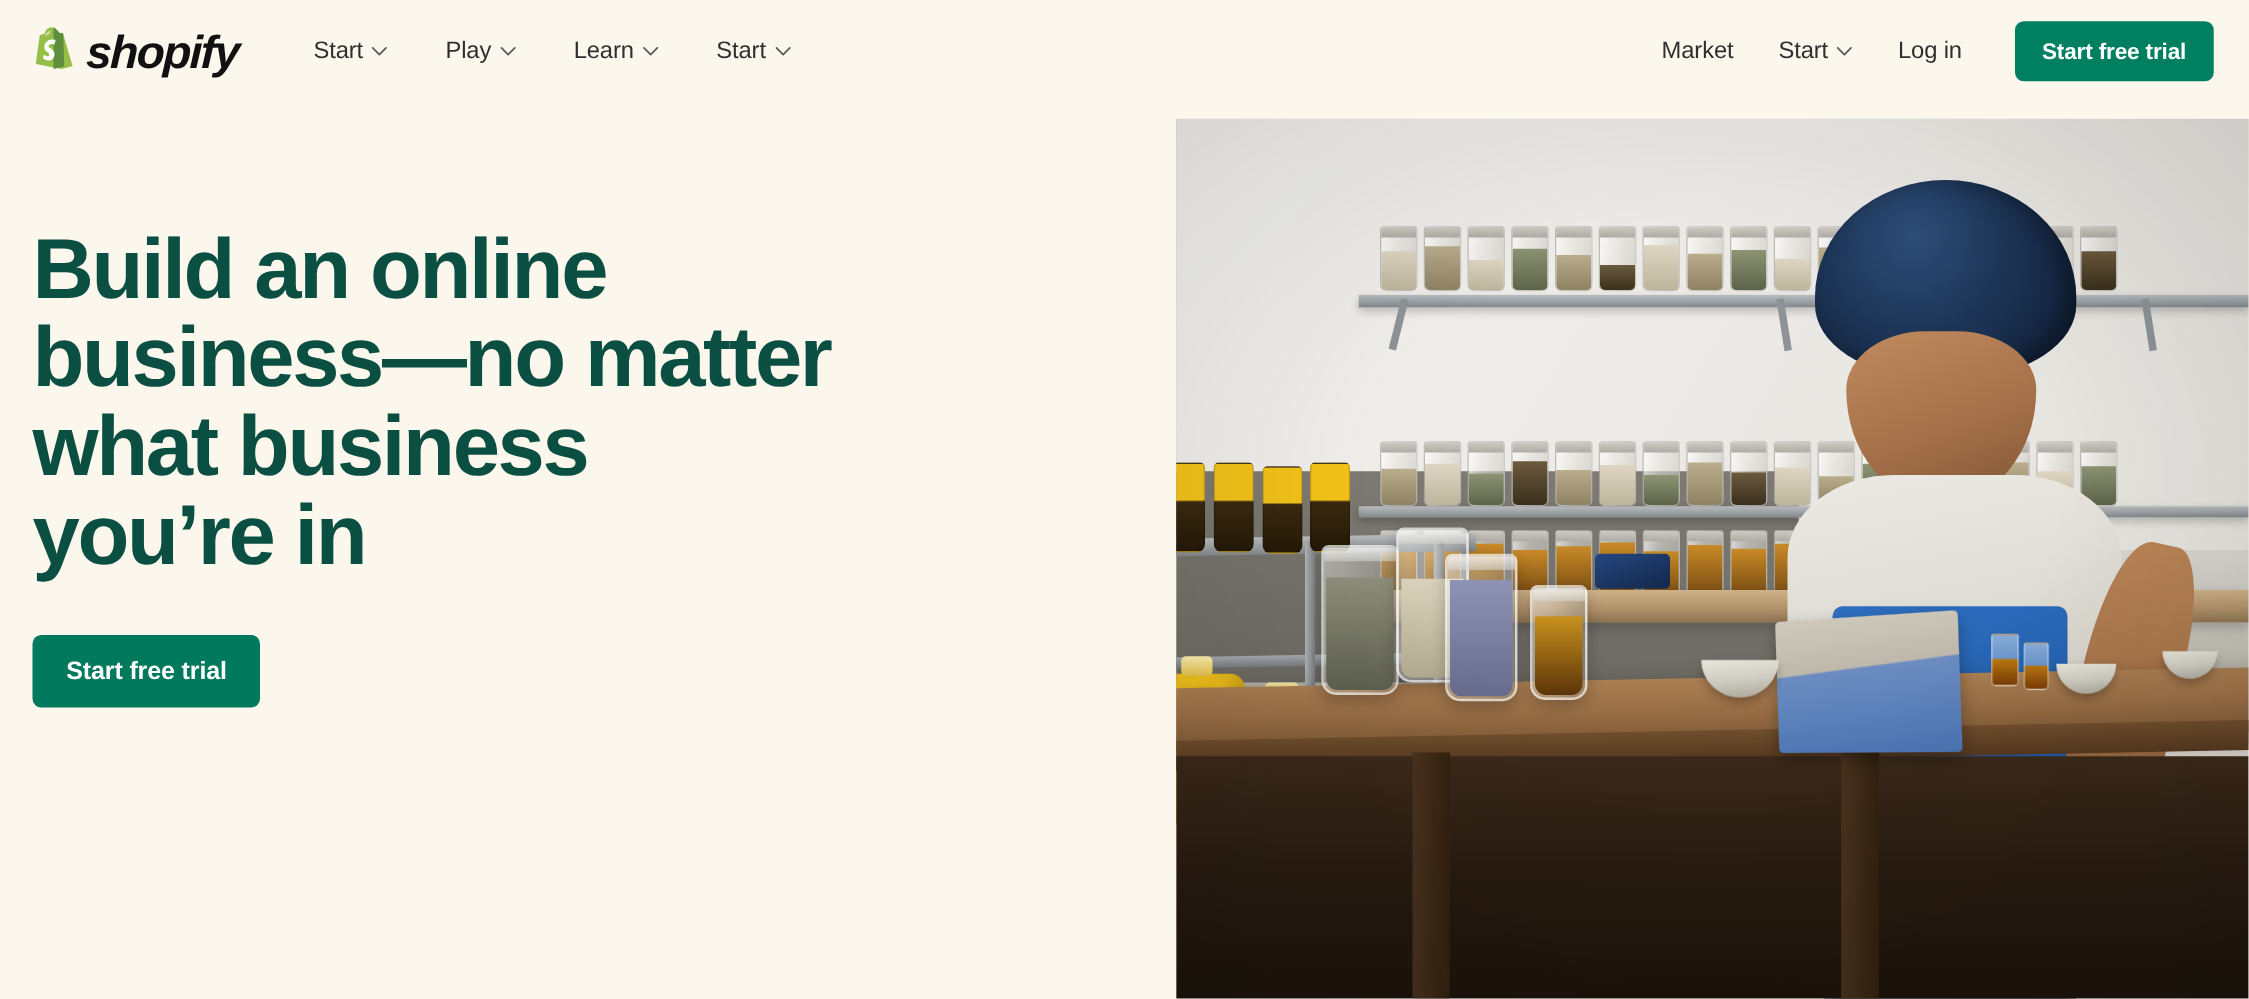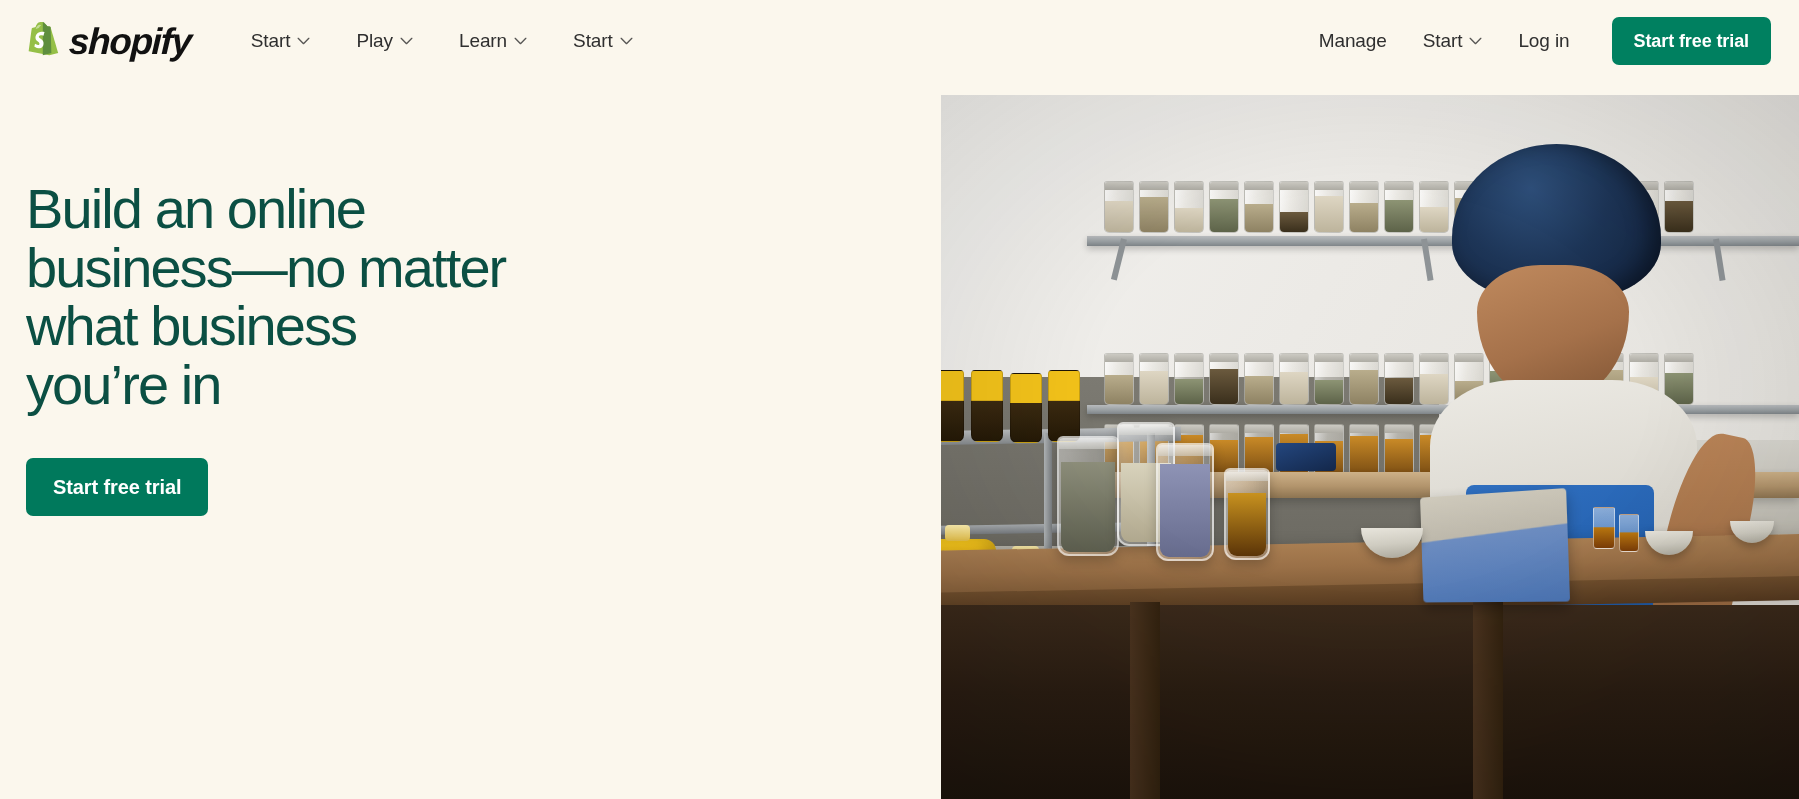--- a/index.html
+++ b/index.html
@@ -92,23 +92,23 @@
 
   
   .hero-left {
     position: absolute;
     left: 26px;
     top: 180px;
     width: 760px;
     z-index: 10;
   }
   .headline {
-    font-size: 56px;
+    font-size: 68px;
     line-height: 1.045;
-    font-weight: 400;
+    font-weight: 700;
     color: #0b4f43;
     letter-spacing: -1.9px;
     margin: 0;
     white-space: pre-line;
     font-family: "Liberation Sans", sans-serif;
   }
   .btn-trial-hero {
     margin-top: 44px;
     background: #00795c;
     color: #ffffff;
@@ -425,21 +425,21 @@
               <path d="M1 1.5L7 7.5L13 1.5" fill="none" stroke="#2f2f2f" stroke-width="1.5" stroke-linecap="round" stroke-linejoin="round"></path>
             </svg>
         </span>
       </div>
 
     </nav>
 
     <nav class="nav-right">
 
       <div class="nav-item">
-        <span>Manage</span>
+        <span>Market</span>
       </div>
 
       <div class="nav-item">
         <span>Start</span>
         <span>
           <svg class="chev" viewBox="0 0 14 9">
               <path d="M1 1.5L7 7.5L13 1.5" fill="none" stroke="#2f2f2f" stroke-width="1.5" stroke-linecap="round" stroke-linejoin="round"></path>
             </svg>
         </span>
       </div>

